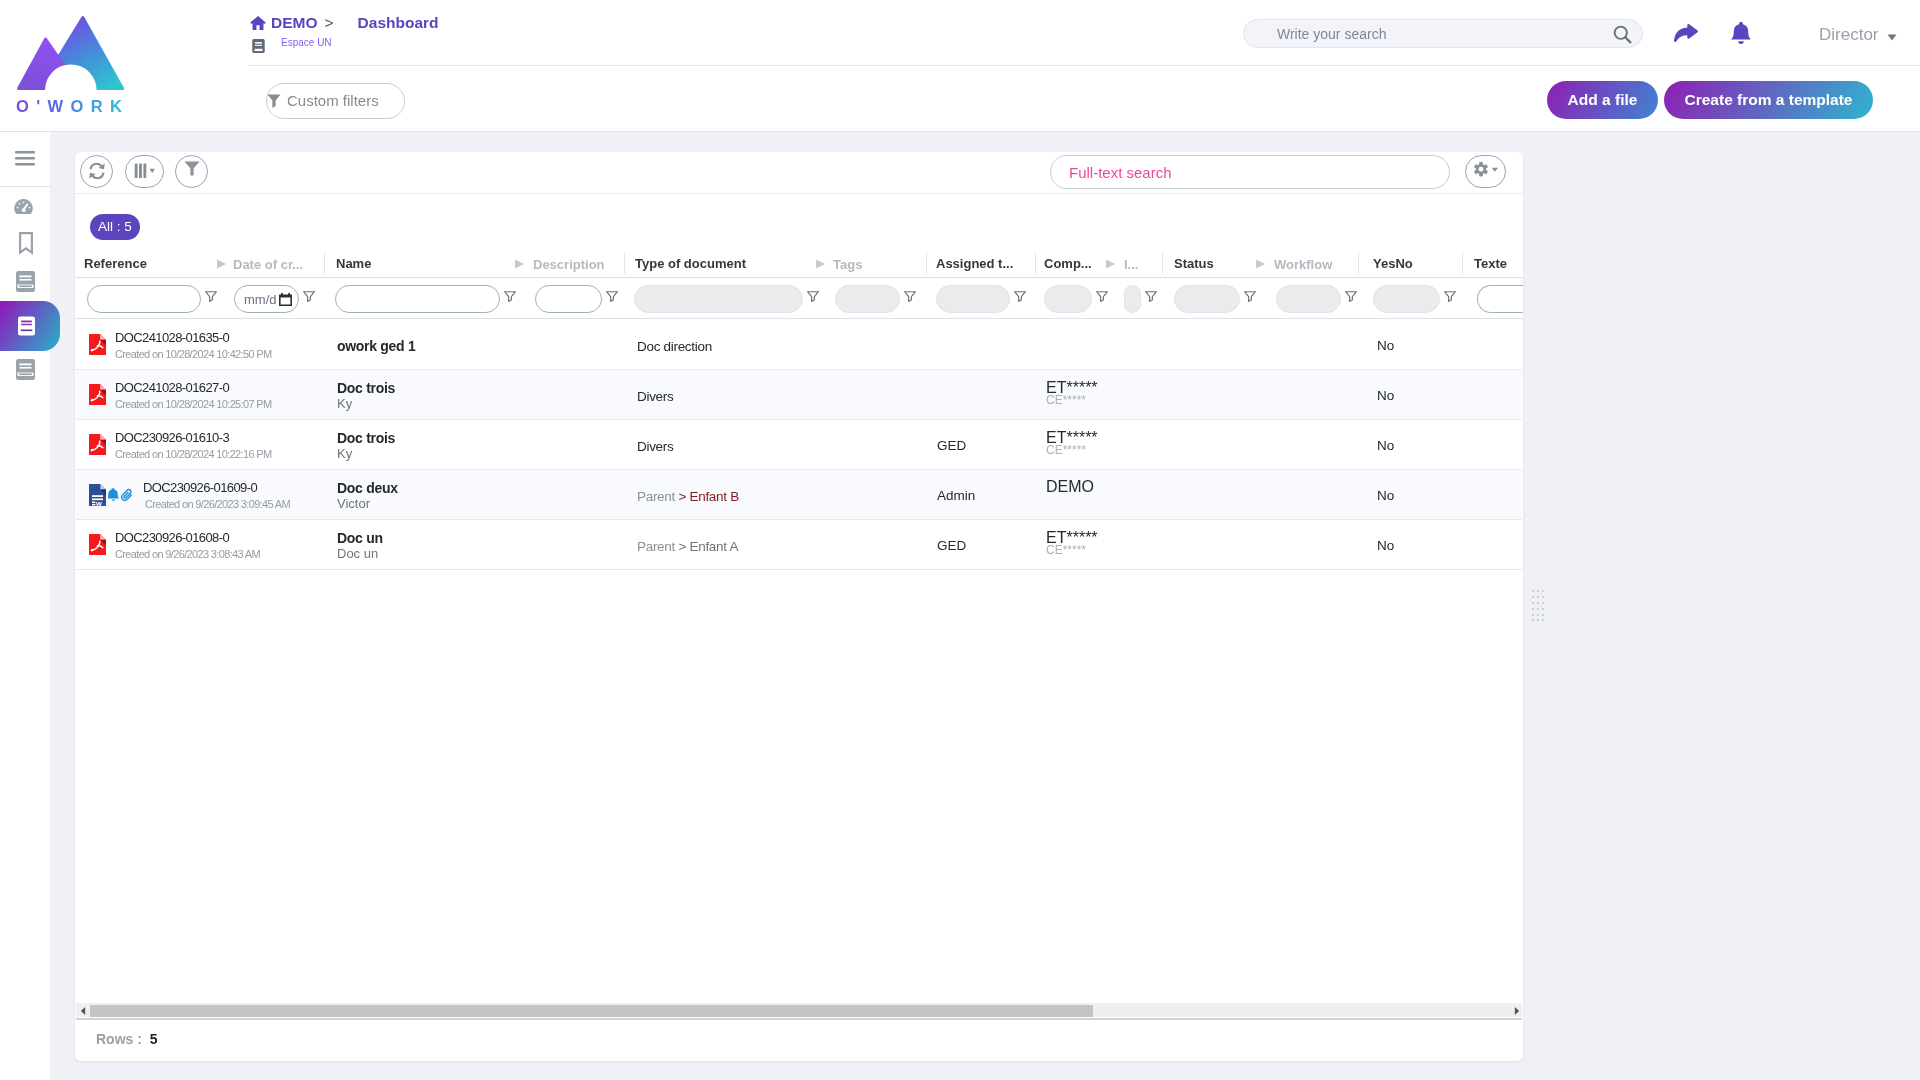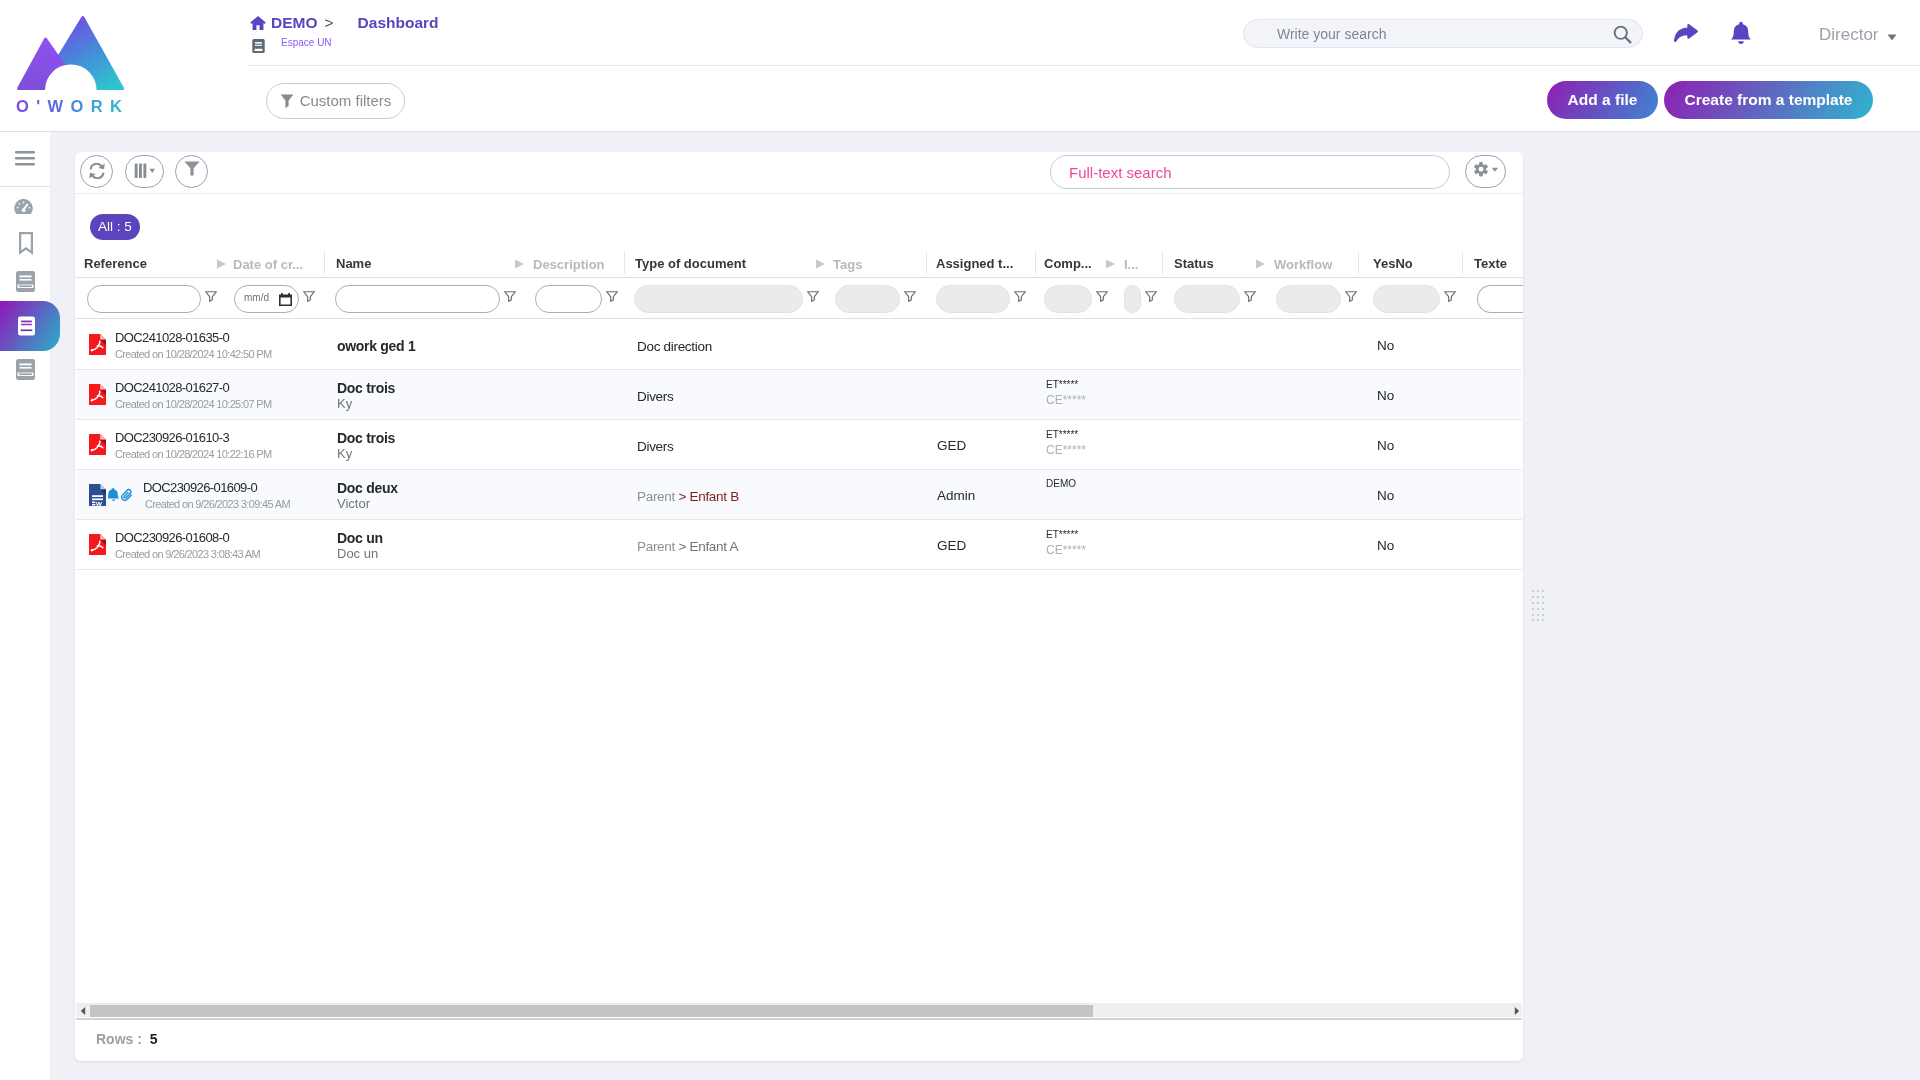--- a/index.html
+++ b/index.html
@@ -10,21 +10,21 @@
 
 #logo { left:15px; top:16px; width:110px; height:100px; }
 #crumb { left:271px; top:14px; font-size:15.5px; }
 #crumb b { color:#5b44c0; font-weight:700; }
 #crumb .gt { color:#495057; font-weight:400; margin:0 7px; }
 #crumb .dash { color:#5b44c0; font-weight:700;margin-left:17px; }
 #space { left:281px; top:37px; font-size:10px; color:#8b5cf6; }
 #hline { left:248px; top:65px; width:1672px; height:1px; background:#e3e6ea; }
 #searchwrap { left:1243px; top:19px; width:400px; height:29px; background:#f2f4f9; border:1px solid #dfe3ec; border-radius:14.5px; }
 #searchwrap span { position:absolute; left:33px; top:6px; font-size:14px; color:#7e8794; }
-#custom { left:266px; top:83px; width:139px; height:36px; border:1px solid #c7ccd2; border-radius:18px; color:#848b93; font-size:15px; text-align:center; line-height:34px; background:#fff; }
+#custom { left:266px; top:83px; width:139px; height:36px; border:1px solid #c7ccd2; border-radius:18px; color:#848b93; font-size:15px; text-align:left; line-height:34px; background:#fff; }
 .gbtn { height:38px; border-radius:19px; background:linear-gradient(118deg,#8e1fb3 0%, #2fb4d0 100%); color:#fff; font-size:15.5px; text-align:center; line-height:38px;font-weight:bold; }
 #addfile { left:1547px; top:81px; width:111px; background:linear-gradient(118deg,#8e1fb3 0%,#3e85d2 100%); }
 #createtpl { left:1664px; top:81px; width:209px; }
 #director { left:1819px; top:25px; font-size:17px; color:#99a1ac; }
 
 #sidebar { left:0; top:132px; width:50px; height:948px; background:#fff; }
 #topline { left:0; top:131px; width:1920px; height:1px; background:#dee2e7; }
 #sbline { left:0; top:186px; width:50px; height:1px; background:#dfe3e8; }
 #sbactive { left:0; top:301px; width:60px; height:50px; border-radius:0 17px 17px 0; background:linear-gradient(125deg,#9314ba 0%, #26b3c9 100%); }
 
@@ -48,21 +48,21 @@
 
 .row { position:absolute; left:76px; width:1446px; height:50px; border-bottom:1px solid #e6e9ec; }
 .rowalt { background:#f9fafd; }
 .ref1 { position:absolute; font-size:13px; letter-spacing:-0.6px; color:#24292e; }
 .ref2 { position:absolute; font-size:11px; letter-spacing:-0.65px; color:#949ca4; }
 .nm1 { position:absolute; font-size:14px; font-weight:700; letter-spacing:-0.3px; color:#24292e; }
 .nm2 { position:absolute; font-size:13px; color:#6e757c; }
 .typ { position:absolute; font-size:13.5px; letter-spacing:-0.3px; color:#24292e; }
 .typg { color:#8a9199; }
 .asg { position:absolute; font-size:13.5px; color:#24292e; }
-.cp1 { position:absolute; font-size:10px; color:#24292e; }
+.cp1 { position:absolute; font-size:16px; color:#24292e; }
 .cp2 { position:absolute; font-size:12px; color:#aab1b8; }
 .no { position:absolute; font-size:13.5px; color:#24292e; }
 
 #hscroll { left:76px; top:1003px; width:1446px; height:14px; background:#efefef; }
 #hsline { left:76px; top:1018px; width:1446px; height:1.5px; background:#ccd2d8; }
 #hthumb { left:90px; top:1004.5px; width:1003px; height:12px; background:#c2c4c6; }
 #footer { left:75px; top:1020px; width:1448px; height:41px; background:#fff; border-radius:0 0 8px 8px; }
 #footer span { position:absolute; left:21px; top:11px; font-size:14px; color:#9ba0a5; font-weight:700; }
 #footer b { color:#1c1e21; }
 
@@ -249,21 +249,21 @@
 <span class="hd" style="left:1373px">YesNo</span>
 <div class="vsep" style="left:1462px"></div>
 <span class="hd" style="left:1474px">Texte</span>
 </div>
 <div id="filters">
 <div class="fin" style="left:87px;width:114px"></div>
       <svg class="funnel" style="left:205px" width="12" height="11" viewBox="0 0 14 13">
         <path fill="none" stroke="#6b7176" stroke-width="1.4" d="M0.9 0.9 h12.2 L8.6 6.6 V10.6 L5.4 12.2 V6.6 Z"></path>
       </svg>
 <div class="fin" style="left:234px;width:65px">
-        <span style="position:absolute;left:9px;top:6px;font-size:10px;color:#6a737c">mm/d</span>
+        <span style="position:absolute;left:9px;top:6px;font-size:13px;color:#6a737c">mm/d</span>
         <svg style="position:absolute;right:6px;top:7px" width="13" height="13" viewBox="0 0 13 13">
           <path fill="#2b3136" d="M2 1.5 V0 h1.8 v1.5 h5.4 V0 H11 v1.5 h2 v11.5 H0 V1.5 Z M1.6 4.6 v6.8 h9.8 V4.6 Z"></path>
         </svg>
       </div>
       <svg class="funnel" style="left:303px" width="12" height="11" viewBox="0 0 14 13">
         <path fill="none" stroke="#6b7176" stroke-width="1.4" d="M0.9 0.9 h12.2 L8.6 6.6 V10.6 L5.4 12.2 V6.6 Z"></path>
       </svg>
 <div class="fin" style="left:335px;width:165px"></div>
       <svg class="funnel" style="left:504px" width="12" height="11" viewBox="0 0 14 13">
         <path fill="none" stroke="#6b7176" stroke-width="1.4" d="M0.9 0.9 h12.2 L8.6 6.6 V10.6 L5.4 12.2 V6.6 Z"></path>

